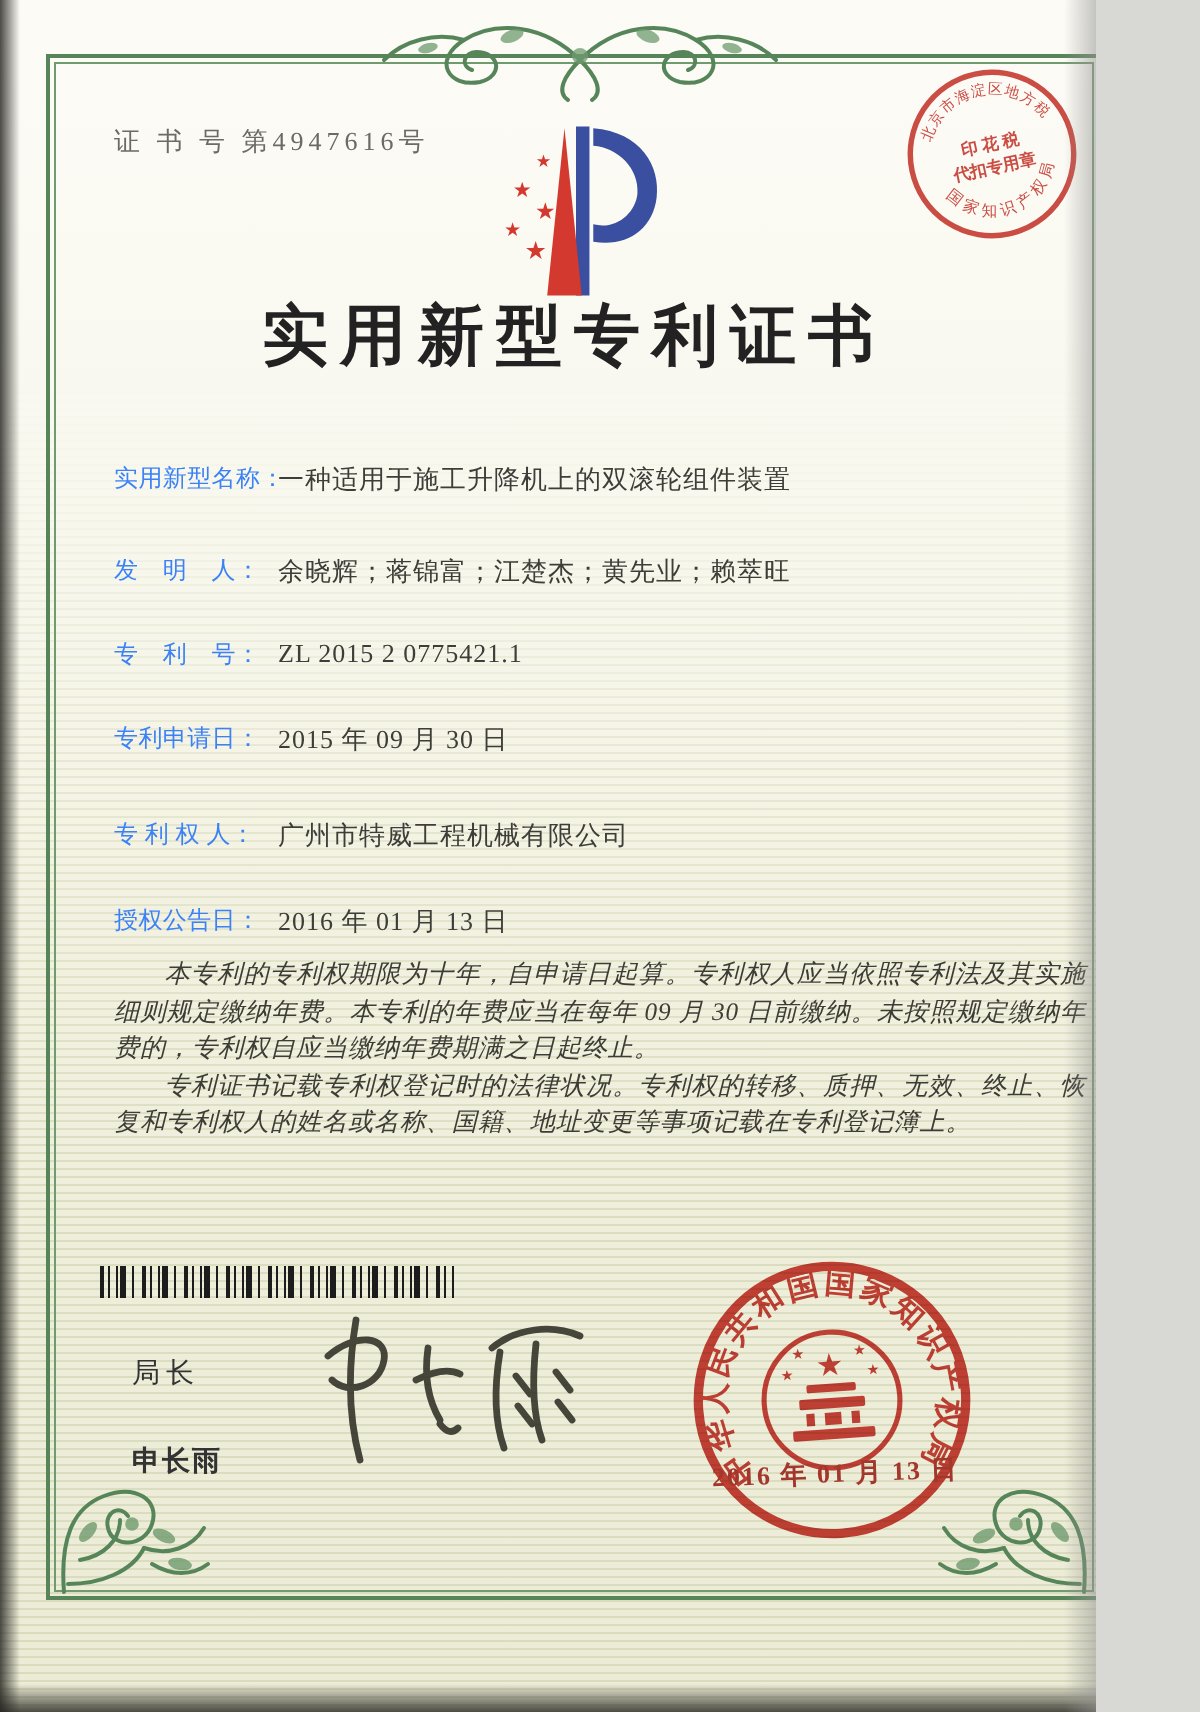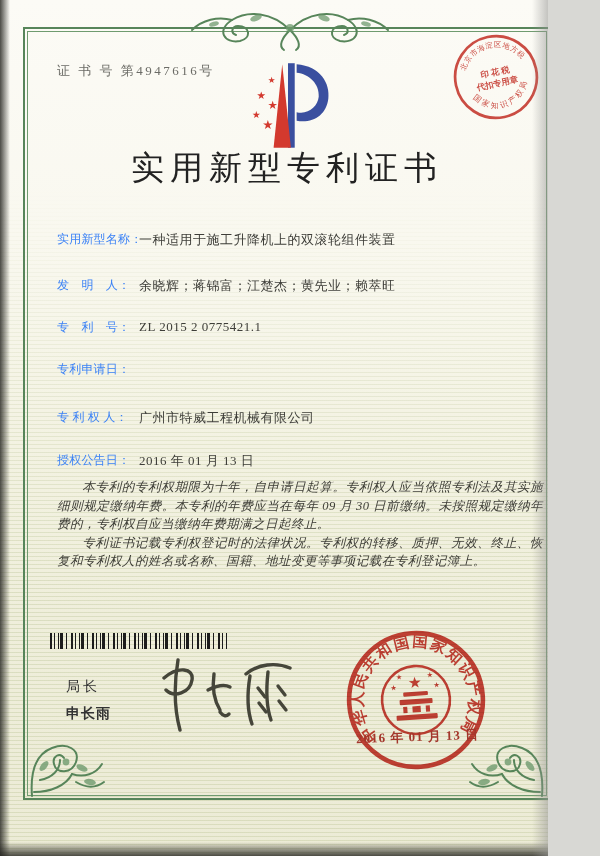--- a/index.html
+++ b/index.html
@@ -31,21 +31,21 @@
   .frame { position:absolute; left:23px; top:27px; width:528px; height:773px;
     border:2px solid #57855a; z-index:1; }
   .frame-inner { position:absolute; inset:2px; border:1px solid #6f9b6f; }
 
   .cert-no { position:absolute; left:57px; top:62px; font-size:13px; letter-spacing:2.5px;
     color:#6b6b66; z-index:5; }
 
   .logo { position:absolute; left:240px; top:56px; width:96px; height:97px; z-index:5; }
 
   .title { position:absolute; left:23px; top:146px; width:528px; text-align:center;
-    font-size:33px; font-weight:400; letter-spacing:6px; color:#222; z-index:5; }
+    font-size:33px; font-weight:700; letter-spacing:6px; color:#222; z-index:5; }
 
   .fields { position:absolute; left:57px; top:0; width:492px; z-index:5; }
   .field-row { position:absolute; left:0; display:grid; grid-template-columns:82px 1fr;
     width:492px; color:#44443f; }
   .field-label { font-size:12px; letter-spacing:.2px; white-space:pre; color:#3b82f6; }
   .field-value { font-size:13px; color:#3e3e39; letter-spacing:.5px; }
   .row-0{top:231px}.row-1{top:277px}.row-2{top:319px}.row-3{top:361px}.row-4{top:409px}.row-5{top:452px}
 
   .body-text { position:absolute; left:57px; top:478px; width:486px; z-index:5;
     font-size:12.6px; line-height:18.6px; color:#3d3d36; font-style:italic;
@@ -54,21 +54,21 @@
 
   .barcode { position:absolute; left:50px; top:633px; width:177px; height:16px; z-index:5;
     background:repeating-linear-gradient(90deg,
       #1c1c1c 0 2px, transparent 2px 4px,
       #1c1c1c 4px 5px, transparent 5px 8px,
       #1c1c1c 8px 9px, transparent 9px 10px,
       #1c1c1c 10px 13px, transparent 13px 16px,
       #1c1c1c 16px 17px, transparent 17px 21px); }
 
   .director { position:absolute; left:66px; top:678px; z-index:5; color:#333; }
-  .director .d-title { font-size:14px; letter-spacing:3px; margin-bottom:9px; }
+  .director .d-title { font-size:14px; letter-spacing:3px; margin-bottom:26px; }
   .director .d-name  { font-size:14px; letter-spacing:1px;font-weight:bold; }
 
   .signature { position:absolute; left:150px; top:648px; width:152px; height:92px; z-index:6; }
 
   .office-seal { position:absolute; left:344px; top:628px; width:144px; height:144px;
     z-index:6; transform:rotate(-4deg); opacity:.93; mix-blend-mode:multiply; }
   .seal-date { position:absolute; left:356px; top:728px; z-index:7; color:#a3372c;
     font-size:13px; letter-spacing:1px; transform:rotate(-2deg); font-weight:600; }
 
   .tax-stamp { position:absolute; left:452px; top:33px; width:88px; height:88px;
@@ -167,20 +167,21 @@
     <div class="field-row row-1">
       <span class="field-label">发　明　人：</span>
       <span class="field-value">余晓辉；蒋锦富；江楚杰；黄先业；赖萃旺</span>
     </div>
     <div class="field-row row-2">
       <span class="field-label">专　利　号：</span>
       <span class="field-value">ZL 2015 2 0775421.1</span>
     </div>
     <div class="field-row row-3">
       <span class="field-label">专利申请日：</span>
+      <span class="field-value">2015 年 09 月 30 日</span>
     </div>
     <div class="field-row row-4">
       <span class="field-label">专 利 权 人：</span>
       <span class="field-value">广州市特威工程机械有限公司</span>
     </div>
     <div class="field-row row-5">
       <span class="field-label">授权公告日：</span>
       <span class="field-value">2016 年 01 月 13 日</span>
     </div>
   </div>

